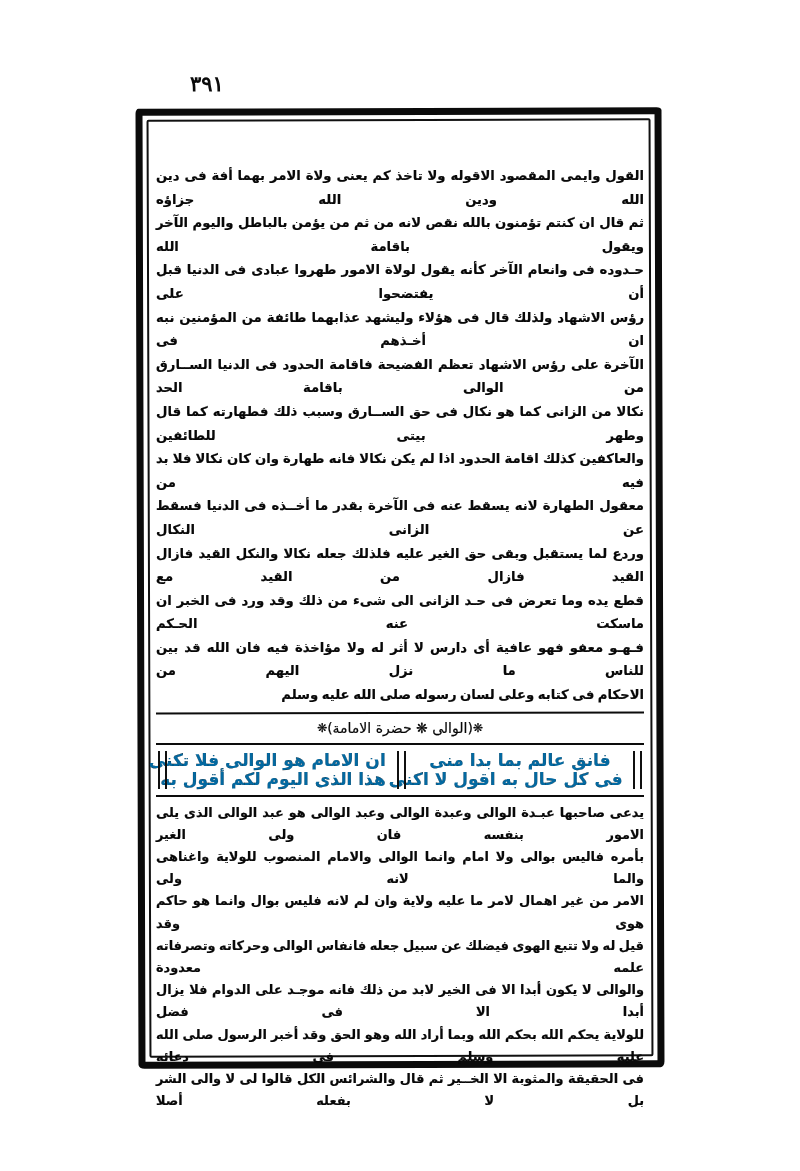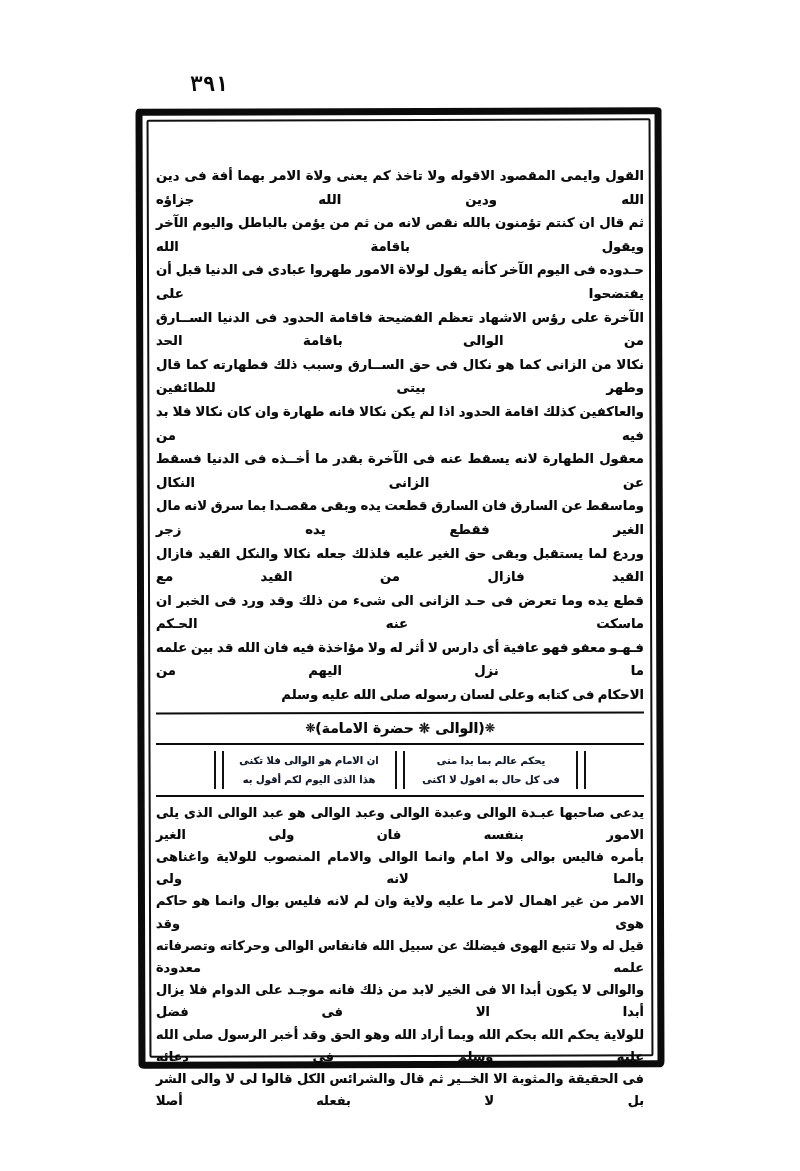--- a/index.html
+++ b/index.html
@@ -18,21 +18,21 @@
 
   
   .page-number {
     position: absolute;
     top: 72px;
     left: 190px;
     font-size: 21px;
     font-weight: 700;
     letter-spacing: 1px;
     color: #0a0a0a;
-    font-family: Liberation Mono, monospace;
+    font-family: Liberation Serif, serif;
     direction: rtl;
   }
 
   
   .frame-outer {
     position: absolute;
     top: 108px;
     left: 137px;
     width: 526px;
     height: 960px;
@@ -104,21 +104,21 @@
     height: 0;
     border-top: 2.5px solid #0c0c0c;
     margin: 5px 0 0 0;
     transform: rotate(-0.1deg);
   }
 
   
   .section-heading {
     direction: rtl;
     text-align: center;
-    font-weight: 700;
+    font-weight: 400;
     font-size: 14px;
     color: #070707;
     padding: 6px 0 7px 0;
     letter-spacing: 0px;
     -webkit-text-stroke: 0.2px #070707;
   }
   .section-heading .ast {
     font-size: 12px;
     vertical-align: 1px;
   }
@@ -138,23 +138,23 @@
   .verse-col {
     display: flex;
     flex-direction: column;
     justify-content: center;
     direction: rtl;
     padding: 0 8px;
     min-width: 150px;
   }
   .verse-line {
     font-weight: 700;
-    font-size: 10px;
+    font-size: 17px;
     line-height: 19px;
-    color: #0f172a;
+    color: #0369a1;
     white-space: nowrap;
     text-align: center;
     -webkit-text-stroke: 0.15px #070707;
   }
   .verse-divider {
     width: 6px;
     border-right: 2px solid #101010;
     border-left: 2px solid #101010;
     margin: 0 3px;
     align-self: stretch;
@@ -170,56 +170,56 @@
 
 <div class="frame-outer">
   <div class="frame-inner"></div>
 </div>
 
 <div class="content">
 
   <div class="prose top">
     <p>القول وايمى المقصود الاقوله ولا تاخذ كم يعنى ولاة الامر بهما أفة فى دين الله ودين الله جزاؤه</p>
     <p>ثم قال ان كنتم تؤمنون بالله نقص لانه من ثم من يؤمن بالباطل واليوم الآخر ويقول باقامة الله</p>
-    <p>حـدوده فى اليوم الآخر كأنه يقول لولاة الامور طهروا عبادى فى الدنيا قبل أن يفتضحوا على</p>
+    <p>حـدوده فى وانعام الآخر كأنه يقول لولاة الامور طهروا عبادى فى الدنيا قبل أن يفتضحوا على</p>
+    <p>رؤس الاشهاد ولذلك قال فى هؤلاء وليشهد عذابهما طائفة من المؤمنين نبه ان أخـذهم فى</p>
     <p>الآخرة على رؤس الاشهاد تعظم الفضيحة فاقامة الحدود فى الدنيا الســارق من الوالى باقامة الحد</p>
     <p>نكالا من الزانى كما هو نكال فى حق الســارق وسبب ذلك فطهارته كما قال وطهر بيتى للطائفين</p>
     <p>والعاكفين كذلك اقامة الحدود اذا لم يكن نكالا فانه طهارة وان كان نكالا فلا بد فيه من</p>
     <p>معقول الطهارة لانه يسقط عنه فى الآخرة بقدر ما أخــذه فى الدنيا فسقط عن الزانى النكال</p>
-    <p>وماسقط عن السارق فان السارق قطعت يده وبقى مقصـدا بما سرق لانه مال الغير فقطع يده زجر</p>
     <p>وردع لما يستقبل وبقى حق الغير عليه فلذلك جعله نكالا والنكل القيد فازال القيد فازال من القيد مع</p>
     <p>قطع يده وما تعرض فى حـد الزانى الى شىء من ذلك وقد ورد فى الخبر ان ماسكت عنه الحـكم</p>
-    <p>فـهـو معفو فهو عافية أى دارس لا أثر له ولا مؤاخذة فيه فان الله قد بين علمه ما نزل اليهم من</p>
+    <p>فـهـو معفو فهو عافية أى دارس لا أثر له ولا مؤاخذة فيه فان الله قد بين للناس ما نزل اليهم من</p>
     <p class="last-line">الاحكام فى كتابه وعلى لسان رسوله صلى الله عليه وسلم</p>
   </div>
 
   <div class="rule"></div>
 
   <div class="section-heading">
     <span class="ast">❋</span><span>(الوالى ❋ حضرة الامامة)</span><span class="ast">❋</span>
   </div>
 
   <div class="verse-box">
     <div class="verse-divider edge"></div>
     <div class="verse-col">
       <div class="verse-line">ان الامام هو الوالى فلا تكنى</div>
       <div class="verse-line">هذا الذى اليوم لكم أقول به</div>
     </div>
     <div class="verse-divider"></div>
     <div class="verse-col">
-      <div class="verse-line">يحكم عالم بما بدا منى</div>
+      <div class="verse-line">فانق عالم بما بدا منى</div>
       <div class="verse-line">فى كل حال به اقول لا اكنى</div>
     </div>
     <div class="verse-divider edge"></div>
   </div>
 
   <div class="prose bottom">
     <p>يدعى صاحبها عبـدة الوالى وعبدة الوالى وعبد الوالى هو عبد الوالى الذى يلى الامور بنفسه فان ولى الغير</p>
     <p>بأمره فاليس بوالى ولا امام وانما الوالى والامام المنصوب للولاية واغناهى والما لانه ولى</p>
     <p>الامر من غير اهمال لامر ما عليه ولاية وان لم لانه فليس بوال وانما هو حاكم هوى وقد</p>
-    <p>قيل له ولا تتبع الهوى فيضلك عن سبيل الله فانفاس الوالى وحركاته وتصرفاته علمه معدودة</p>
+    <p>قيل له ولا تتبع الهوى فيضلك عن سبيل جعله فانفاس الوالى وحركاته وتصرفاته علمه معدودة</p>
     <p>والوالى لا يكون أبدا الا فى الخير لابد من ذلك فانه موجـد على الدوام فلا يزال أبدا الا فى فضل</p>
     <p>للولاية يحكم الله بحكم الله وبما أراد الله وهو الحق وقد أخبر الرسول صلى الله عليه وسلم فى دعائه</p>
     <p>فى الحقيقة والمثوبة الا الخــير ثم قال والشرائس الكل قالوا لى لا والى الشر بل لا بفعله أصلا</p>
 
   </div>
 
 </div>
 
 </body></html>

